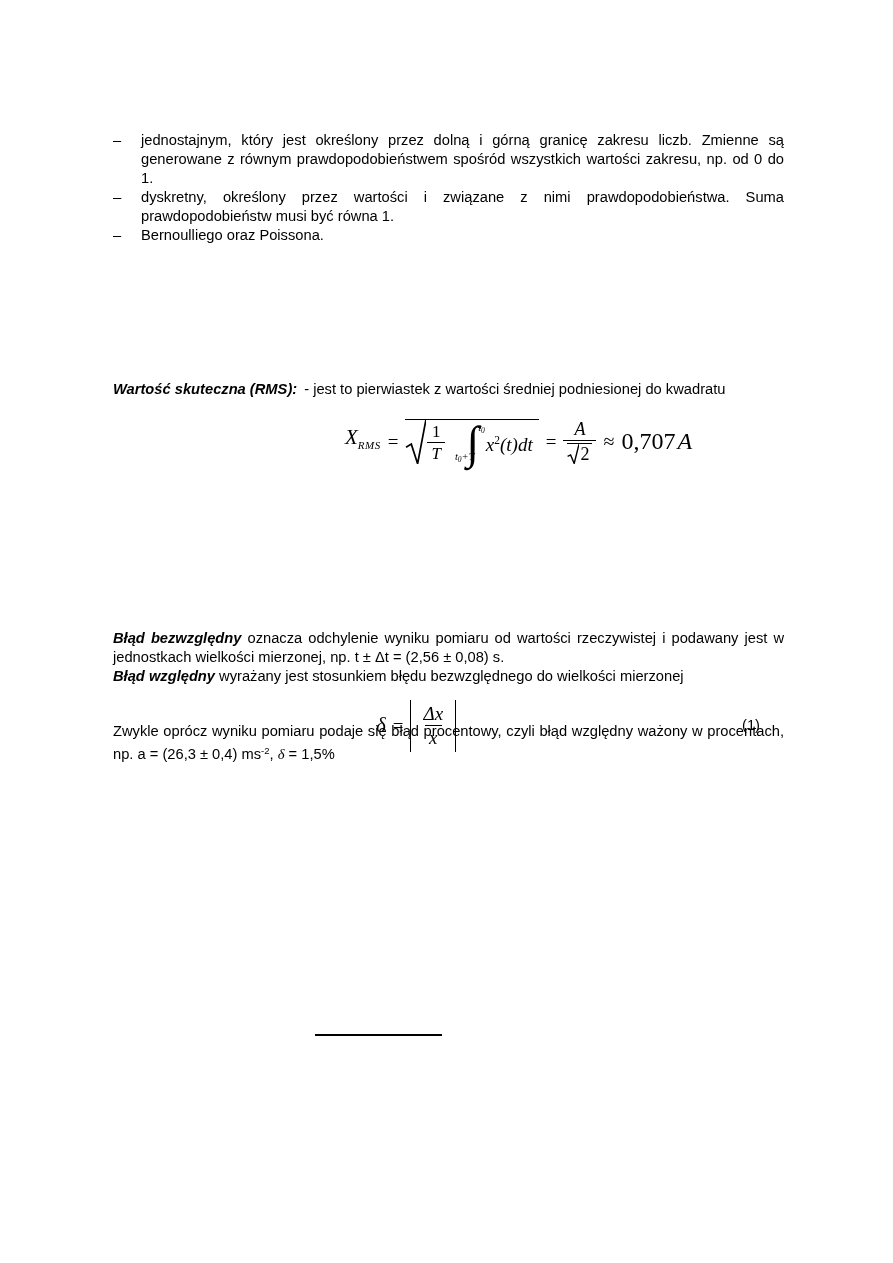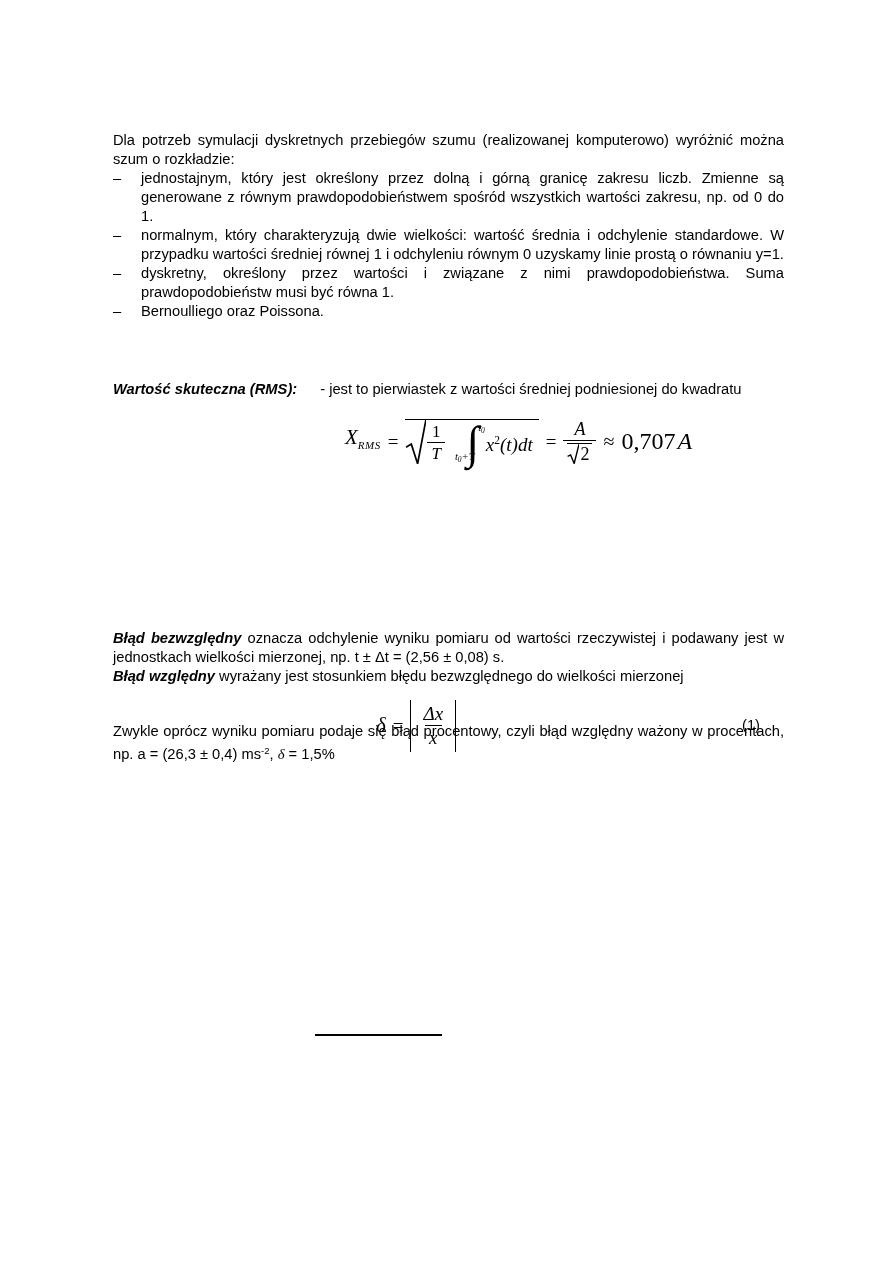--- a/index.html
+++ b/index.html
@@ -28,37 +28,35 @@
   .sqrt-small > svg.rad{position:absolute;left:0;top:0;height:100%;width:12px;}
   .int-wrap{display:inline-flex;flex-direction:row;align-items:center;line-height:1;margin:0 2px;}
   .int-limit{font-size:10.5px;line-height:1;}
   .int-upper{align-self:flex-end;transform:translateX(8px);margin-bottom:-2px;}
   .int-lower{align-self:flex-start;transform:translateX(-1px);margin-top:-1px;}
   .int-sign{font-size:46px;line-height:0.82;font-style:normal;}
   sub.msub{font-size:11px;vertical-align:-5px;letter-spacing:0.5px;}
   sub.lim0{font-size:7.5px;vertical-align:-2px;font-style:italic;}
   sup.msup{font-size:11.5px;vertical-align:7px;font-style:normal;}
   .absbars{display:inline-flex;align-items:center;border-left:1.8px solid #000;border-right:1.8px solid #000;padding:4px 8px;}
-  .heading-rest{margin-left:23px;}
+  .heading-rest{margin-left:7px;}
   .divider{background:#000;height:2px;}
   sup.txt-sup{font-size:9.5px;vertical-align:5px;}
 </style>
 </head>
 <body>
 
 <div class="abs doc-block" style="top:131px;">
-  <div>Dla potrzeb symulacji dyskretnych przebiegów szumu (realizowanej komputerowo) wyróżnić można szum o rozkładzie:</div>
   <div class="noise-list">
     <div class="li-row">
       <span class="dash">–</span>
       <span>jednostajnym, który jest określony przez dolną i górną granicę zakresu liczb. Zmienne są generowane z równym prawdopodobieństwem spośród wszystkich wartości zakresu, np. od 0 do 1.</span>
     </div>
     <div class="li-row">
       <span class="dash">–</span>
-      <span>normalnym, który charakteryzują dwie wielkości: wartość średnia i odchylenie standardowe. W przypadku wartości średniej równej 1 i odchyleniu równym 0 uzyskamy linie prostą o równaniu y=1.</span>
     </div>
     <div class="li-row">
       <span class="dash">–</span>
       <span>dyskretny, określony przez wartości i związane z nimi prawdopodobieństwa. Suma prawdopodobieństw musi  być równa 1.</span>
     </div>
     <div class="li-row">
       <span class="dash">–</span>
       <span>Bernoulliego oraz Poissona.</span>
     </div>
   </div>

